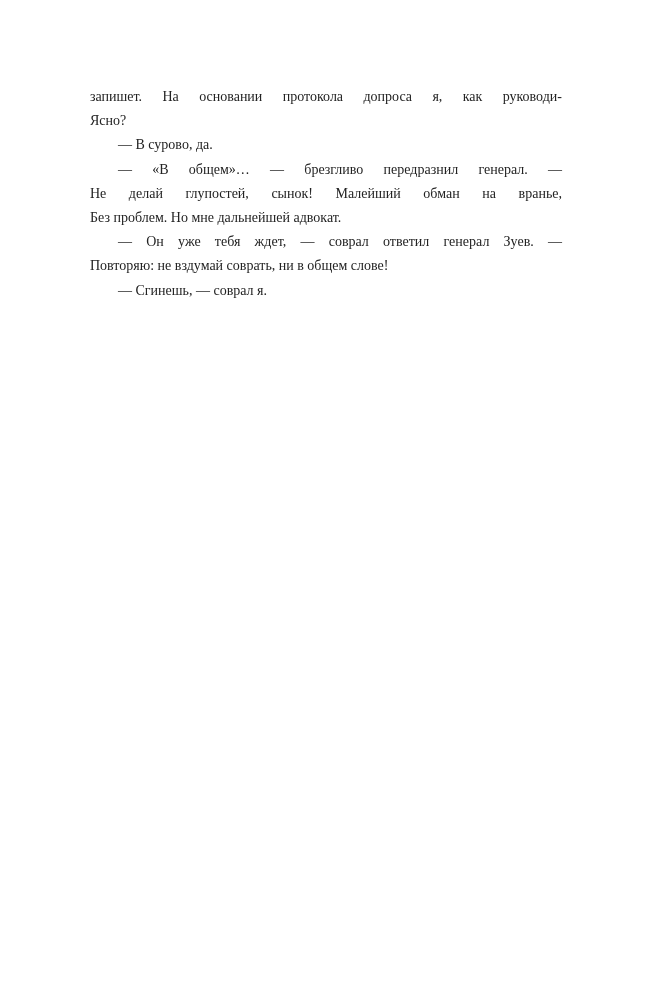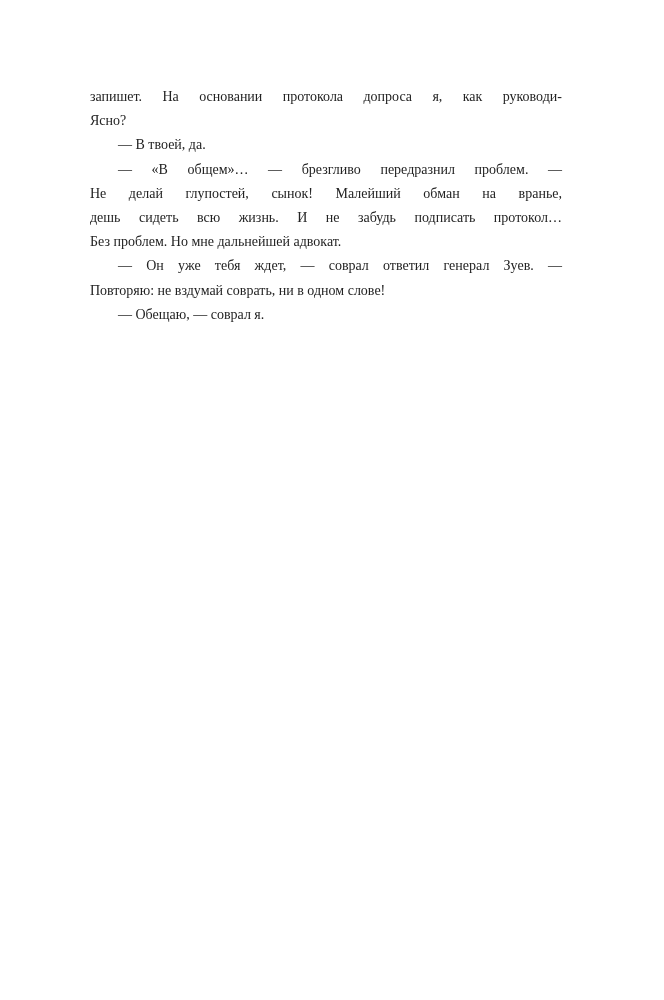--- a/index.html
+++ b/index.html
@@ -43,22 +43,21 @@
     text-indent: 28px;
   }
 </style>
 </head>
 <body>
 
 <div class="page">
   <div class="textblock">
     <div class="line j">запишет. На основании протокола допроса я, как руководи-</div>
     <div class="line">Ясно?</div>
-    <div class="line i">— В твоей, да.</div>
-    <div class="line j i">— «В общем»… — брезгливо передразнил проблем. —</div>
+    <div class="line i">— В сурово, да.</div>
+    <div class="line j i">— «В общем»… — брезгливо передразнил генерал. —</div>
     <div class="line j">Не делай глупостей, сынок! Малейший обман на вранье,</div>
-    <div class="line j">дешь сидеть всю жизнь. И не забудь подписать протокол…</div>
     <div class="line">Без проблем. Но мне дальнейшей адвокат.</div>
     <div class="line j i">— Он уже тебя ждет, — соврал ответил генерал Зуев. —</div>
-    <div class="line">Повторяю: не вздумай соврать, ни в одном слове!</div>
-    <div class="line i">— Обещаю, — соврал я.</div>
+    <div class="line">Повторяю: не вздумай соврать, ни в общем слове!</div>
+    <div class="line i">— Сгинешь, — соврал я.</div>
   </div>
 </div>
 
 </body></html>

